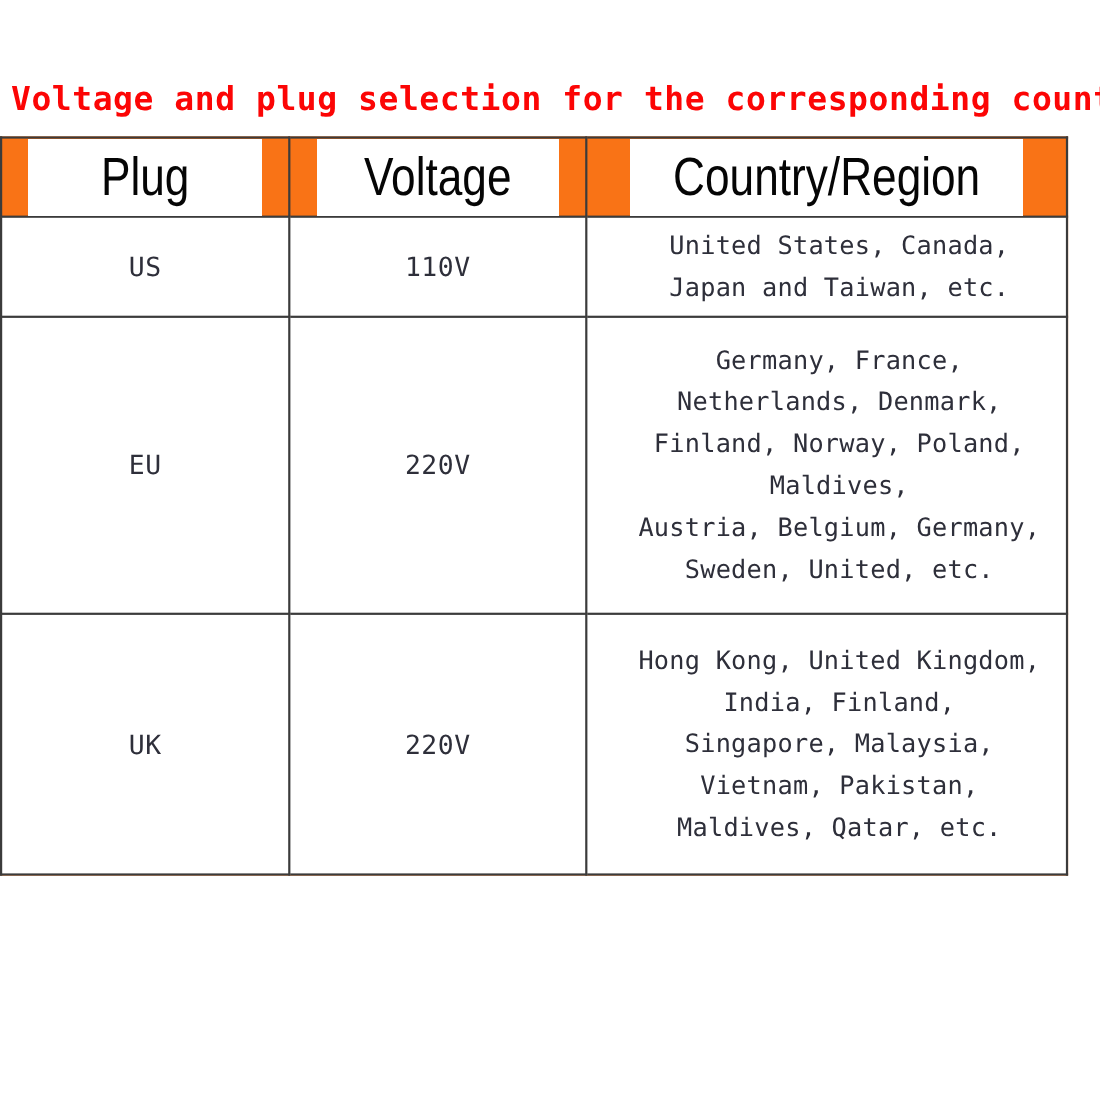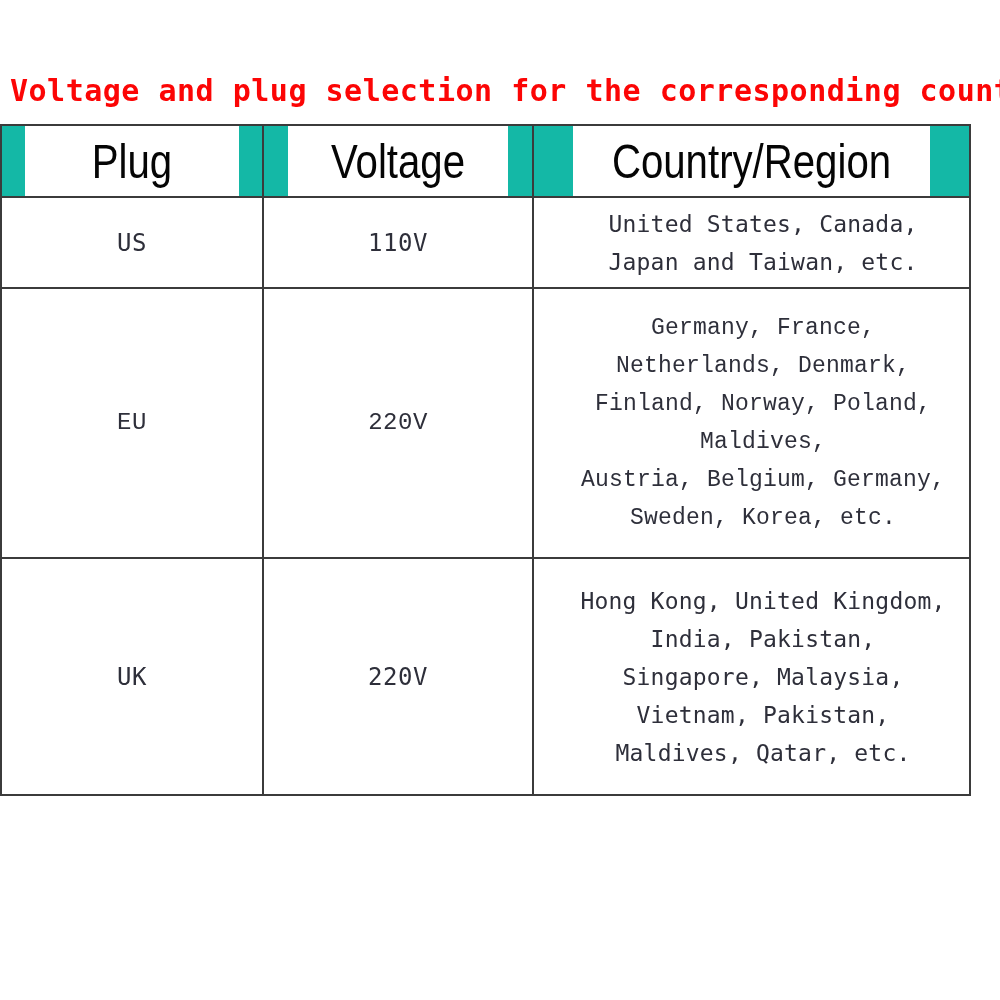--- a/index.html
+++ b/index.html
@@ -41,21 +41,21 @@
     position: absolute;
     left: 0px;
     top: 124px;
     width: 969px;
   }
 
   table.spec {
     border-collapse: collapse;
     width: 969px;
     table-layout: fixed;
-    background: #14b8a6;
+    background: #f97316;
   }
 
   table.spec col.c-plug    { width: 262px; }
   table.spec col.c-voltage { width: 270px; }
   table.spec col.c-country { width: 437px; }
 
   table.spec th,
   table.spec td {
     border: 2px solid #3b3b3b;
     text-align: center;
@@ -105,21 +105,21 @@
     display: block;
     padding-left: 23px;
   }
   .lines .ln {
     display: block;
     white-space: nowrap;
   }
 
   
   tr.row-us td  { height: 89px;  }
-  tr.row-eu td  { height: 268px; font-family: Liberation Mono, monospace; }
+  tr.row-eu td  { height: 268px; }
   tr.row-uk td  { height: 235px; }
   tr.row-cn td  { height: 78px;  }
 </style>
 </head>
 <body>
 
 <div class="page">
 
   <div class="title">Voltage and plug selection for the corresponding country</div>
 
@@ -153,32 +153,32 @@
         <tr class="row-eu">
           <td class="cell plug">EU</td>
           <td class="cell voltage">220V</td>
           <td class="cell country">
             <span class="lines">
               <span class="ln">Germany, France,</span>
               <span class="ln">Netherlands, Denmark,</span>
               <span class="ln">Finland, Norway, Poland,</span>
               <span class="ln">Maldives,</span>
               <span class="ln">Austria, Belgium, Germany,</span>
-              <span class="ln">Sweden, Korea, etc.</span>
+              <span class="ln">Sweden, United, etc.</span>
             </span>
           </td>
         </tr>
 
         <tr class="row-uk">
           <td class="cell plug">UK</td>
           <td class="cell voltage">220V</td>
           <td class="cell country">
             <span class="lines">
               <span class="ln">Hong Kong, United Kingdom,</span>
-              <span class="ln">India, Pakistan,</span>
+              <span class="ln">India, Finland,</span>
               <span class="ln">Singapore, Malaysia,</span>
               <span class="ln">Vietnam, Pakistan,</span>
               <span class="ln">Maldives, Qatar, etc.</span>
             </span>
           </td>
         </tr>
 
 
       </tbody>
     </table>

